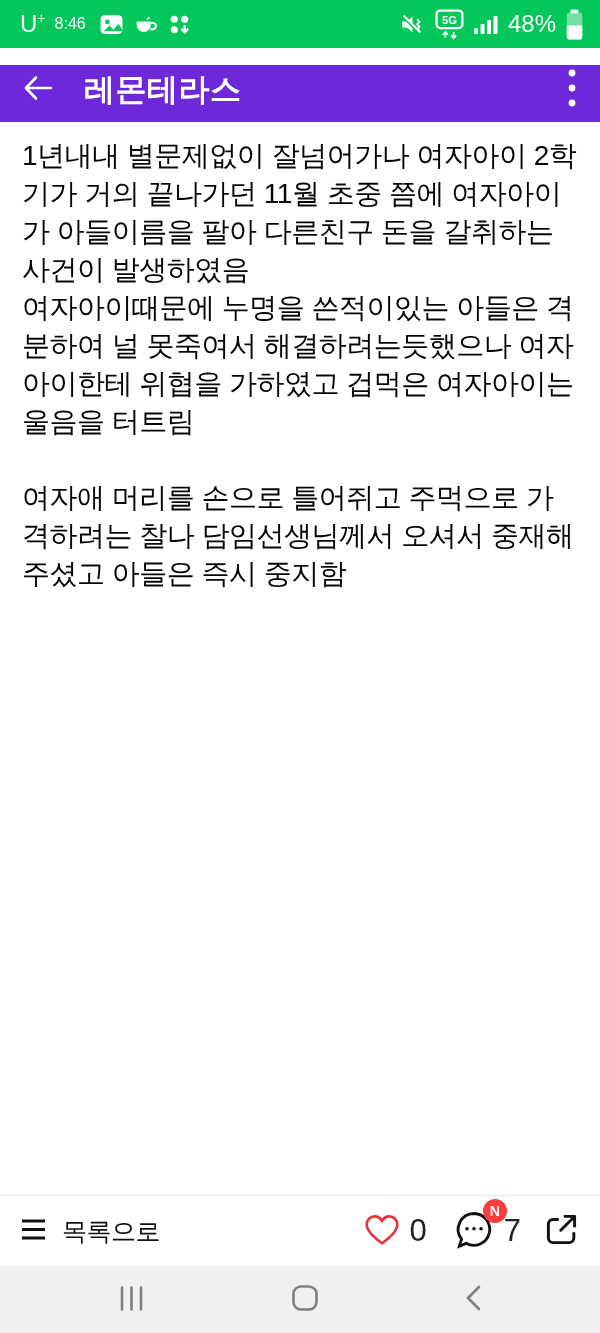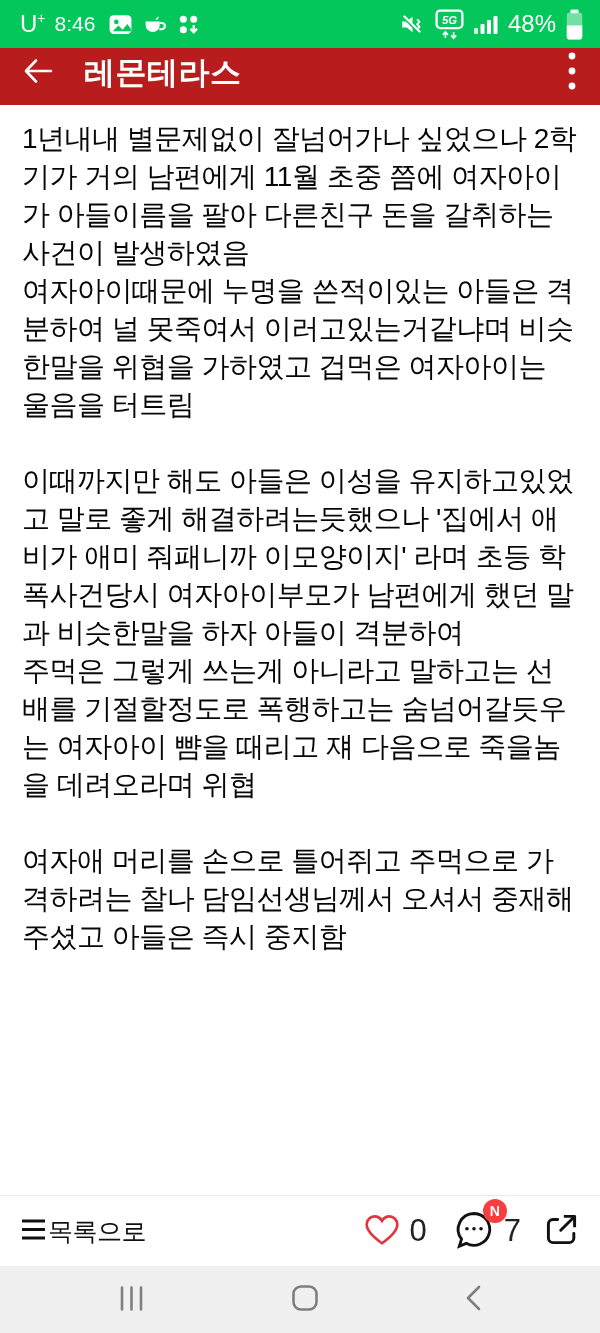--- a/index.html
+++ b/index.html
@@ -14,28 +14,28 @@
 
   
   .status-bar {
     height: 48px; background: #03C75A; color: #fff;
     display: flex; align-items: center; justify-content: space-between;
     padding: 0 16px 0 20px; flex: 0 0 auto;
   }
   .sb-left, .sb-right { display: flex; align-items: center; gap: 9px; }
   .sb-carrier { font-size: 24px; font-weight: 500; letter-spacing: 0; }
   .sb-carrier sup { font-size: 14px; }
-  .sb-time { font-size: 21px; font-weight: 400; margin-right: 4px; }
+  .sb-time { font-size: 16px; font-weight: 400; margin-right: 4px; }
   .sb-pct { font-size: 24px; font-weight: 400; text-align: center; }
-  .sb-icon { display: inline-flex; align-items: center; font-style: italic; }
+  .sb-icon { display: inline-flex; align-items: center; }
 
   
   .app-header {
-    height: 57px; background: #b91c1c; color: #fff;
-    display: flex; align-items: center; padding: 0 22px 8px 22px; flex: 0 0 auto;
+    height: 57px; background: #6d28d9; color: #fff;
+    display: flex; align-items: center; padding: 0 22px 8px 22px; flex: 0 0 auto; margin-top: 17px;
   }
   .app-title { font-size: 31px; font-weight: 700; margin-left: 30px; letter-spacing: 0.5px; }
   .header-spacer { flex: 1; }
   .back-btn, .menu-btn { display: flex; align-items: center; justify-content: center; background: none; border: none; cursor: pointer; padding: 0; }
 
   
   .content {
     flex: 1 1 auto; background: #fff; overflow: hidden;
     padding: 15px 22px 0 22px;
   }
@@ -44,21 +44,21 @@
     letter-spacing: -0.5px; white-space: pre-line;
     margin: 0 0 38px 0; font-weight: 400;
   }
   .content p.joined { margin-bottom: 0; }
 
   
   .toolbar {
     height: 71px; background: #fff; border-top: 1px solid #ebebeb;
     display: flex; align-items: center; padding: 0 20px; flex: 0 0 auto;
   }
-  .list-btn { display: flex; align-items: center; gap: 1px; background: none; border: none; cursor: pointer; padding: 0; }
+  .list-btn { display: flex; align-items: center; gap: 15px; background: none; border: none; cursor: pointer; padding: 0; }
   .list-btn-label { font-size: 25px; color: #111; letter-spacing: -0.5px; }
   .toolbar-right { margin-left: auto; display: flex; align-items: center; }
   .tb-count { font-size: 31px; color: #222; margin-left: 9px; }
   .like-btn, .comment-btn, .share-btn {
     display: flex; align-items: center; background: none; border: none; cursor: pointer; padding: 0;
   }
   .comment-btn { margin-left: 26px; }
   .share-btn { margin-left: 22px; }
   .bubble-wrap { position: relative; display: inline-flex; }
   .n-badge {
@@ -157,24 +157,22 @@
       <svg width="12" height="42" viewBox="0 0 12 42">
           <circle cx="6" cy="6" r="3.4" fill="#fff"></circle>
           <circle cx="6" cy="21" r="3.4" fill="#fff"></circle>
           <circle cx="6" cy="36" r="3.4" fill="#fff"></circle>
         </svg>
     </span>
   </button>
 </div>
 
 <div class="content">
-  <p class="joined">1년내내 별문제없이 잘넘어가나 싶었으나 2학기가 거의 남편에게 11월 초중 쯤에 여자아이가 아들이름을 팔아 다른친구 돈을 갈취하는사건이 발생하였음</p>
-  <p>여자아이때문에 누명을 쓴적이있는 아들은 격분하여 널 못죽여서 이러고있는거같냐며 비슷한말을 위협을 가하였고 겁먹은 여자아이는 울음을 터트림</p>
-  <p>이때까지만 해도 아들은 이성을 유지하고있었고 말로 좋게 해결하려는듯했으나 '집에서 애비가 애미 줘패니까 이모양이지'  라며 초등 학폭사건당시 여자아이부모가 남편에게 했던 말과 비슷한말을 하자 아들이 격분하여
-주먹은 그렇게 쓰는게 아니라고 말하고는 선배를 기절할정도로 폭행하고는 숨넘어갈듯우는 여자아이 뺨을 때리고 쟤 다음으로 죽을놈을 데려오라며 위협</p>
+  <p class="joined">1년내내 별문제없이 잘넘어가나 여자아이 2학기가 거의 끝나가던 11월 초중 쯤에 여자아이가 아들이름을 팔아 다른친구 돈을 갈취하는사건이 발생하였음</p>
+  <p>여자아이때문에 누명을 쓴적이있는 아들은 격분하여 널 못죽여서 해결하려는듯했으나 여자아이한테 위협을 가하였고 겁먹은 여자아이는 울음을 터트림</p>
   <p>여자애 머리를 손으로 틀어쥐고 주먹으로 가격하려는 찰나 담임선생님께서 오셔서 중재해 주셨고 아들은 즉시 중지함</p>
 
 </div>
 
 <div class="toolbar">
   <button class="list-btn">
     <span>
       <svg width="27" height="23" viewBox="0 0 27 23">
           <path d="M2 3 h23 M2 11.5 h23 M2 20 h23" stroke="#111" stroke-width="3"></path>
         </svg>

